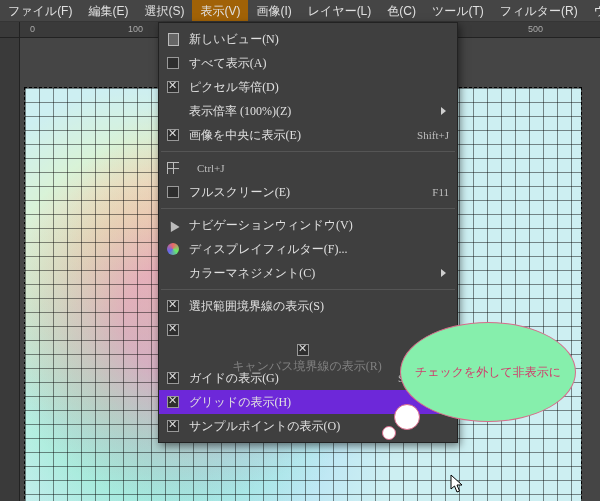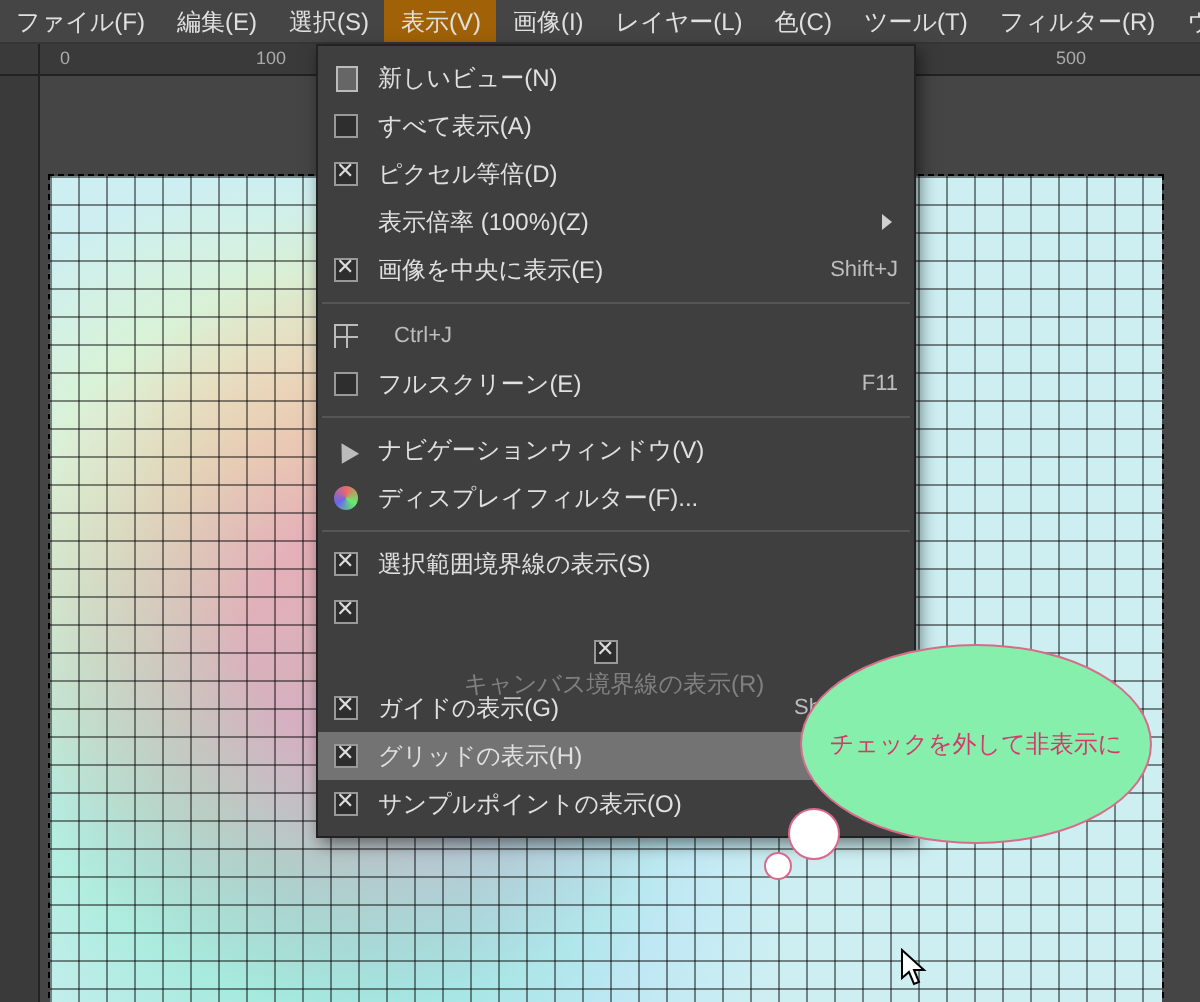--- a/index.html
+++ b/index.html
@@ -121,23 +121,24 @@
     box-shadow: 2px 3px 8px rgba(0,0,0,0.5);
     padding: 4px 0;
     z-index: 10;
   }
   .menu-item {
     display: flex;
     align-items: center;
     height: 24px;
     padding: 0 8px 0 6px;
     cursor: default;
+    font-family: Liberation Serif, serif;
   }
   .menu-item.hover {
-    background: #737373;
+    background: #6d28d9;
   }
   .menu-item.disabled { color: #808080; flex-direction: column; }
   .mi-icon {
     width: 16px; height: 16px;
     margin-right: 8px;
     display: flex; align-items: center; justify-content: center;
     flex-shrink: 0;
   }
   .mi-label { flex: 1; white-space: nowrap; }
   .mi-accel { color: #bdbdbd; font-size: 11px; margin-left: 8px; }
@@ -314,20 +315,25 @@
         <span class="icon-nav"></span>
       </span>
       <span class="mi-label">ナビゲーションウィンドウ(V)</span>
     </div>
     <div class="menu-item">
       <span class="mi-icon">
         <span class="icon-disp"></span>
       </span>
       <span class="mi-label">ディスプレイフィルター(F)...</span>
     </div>
+    <div class="menu-item">
+      <span class="mi-icon"></span>
+      <span class="mi-label">カラーマネジメント(C)</span>
+      <span class="mi-sub"></span>
+    </div>
     <div class="menu-sep"></div>
     <div class="menu-item">
       <span class="mi-icon">
         <span class="checkbox checked"></span>
       </span>
       <span class="mi-label">選択範囲境界線の表示(S)</span>
     </div>
     <div class="menu-item">
       <span class="mi-icon">
         <span class="checkbox checked"></span>

